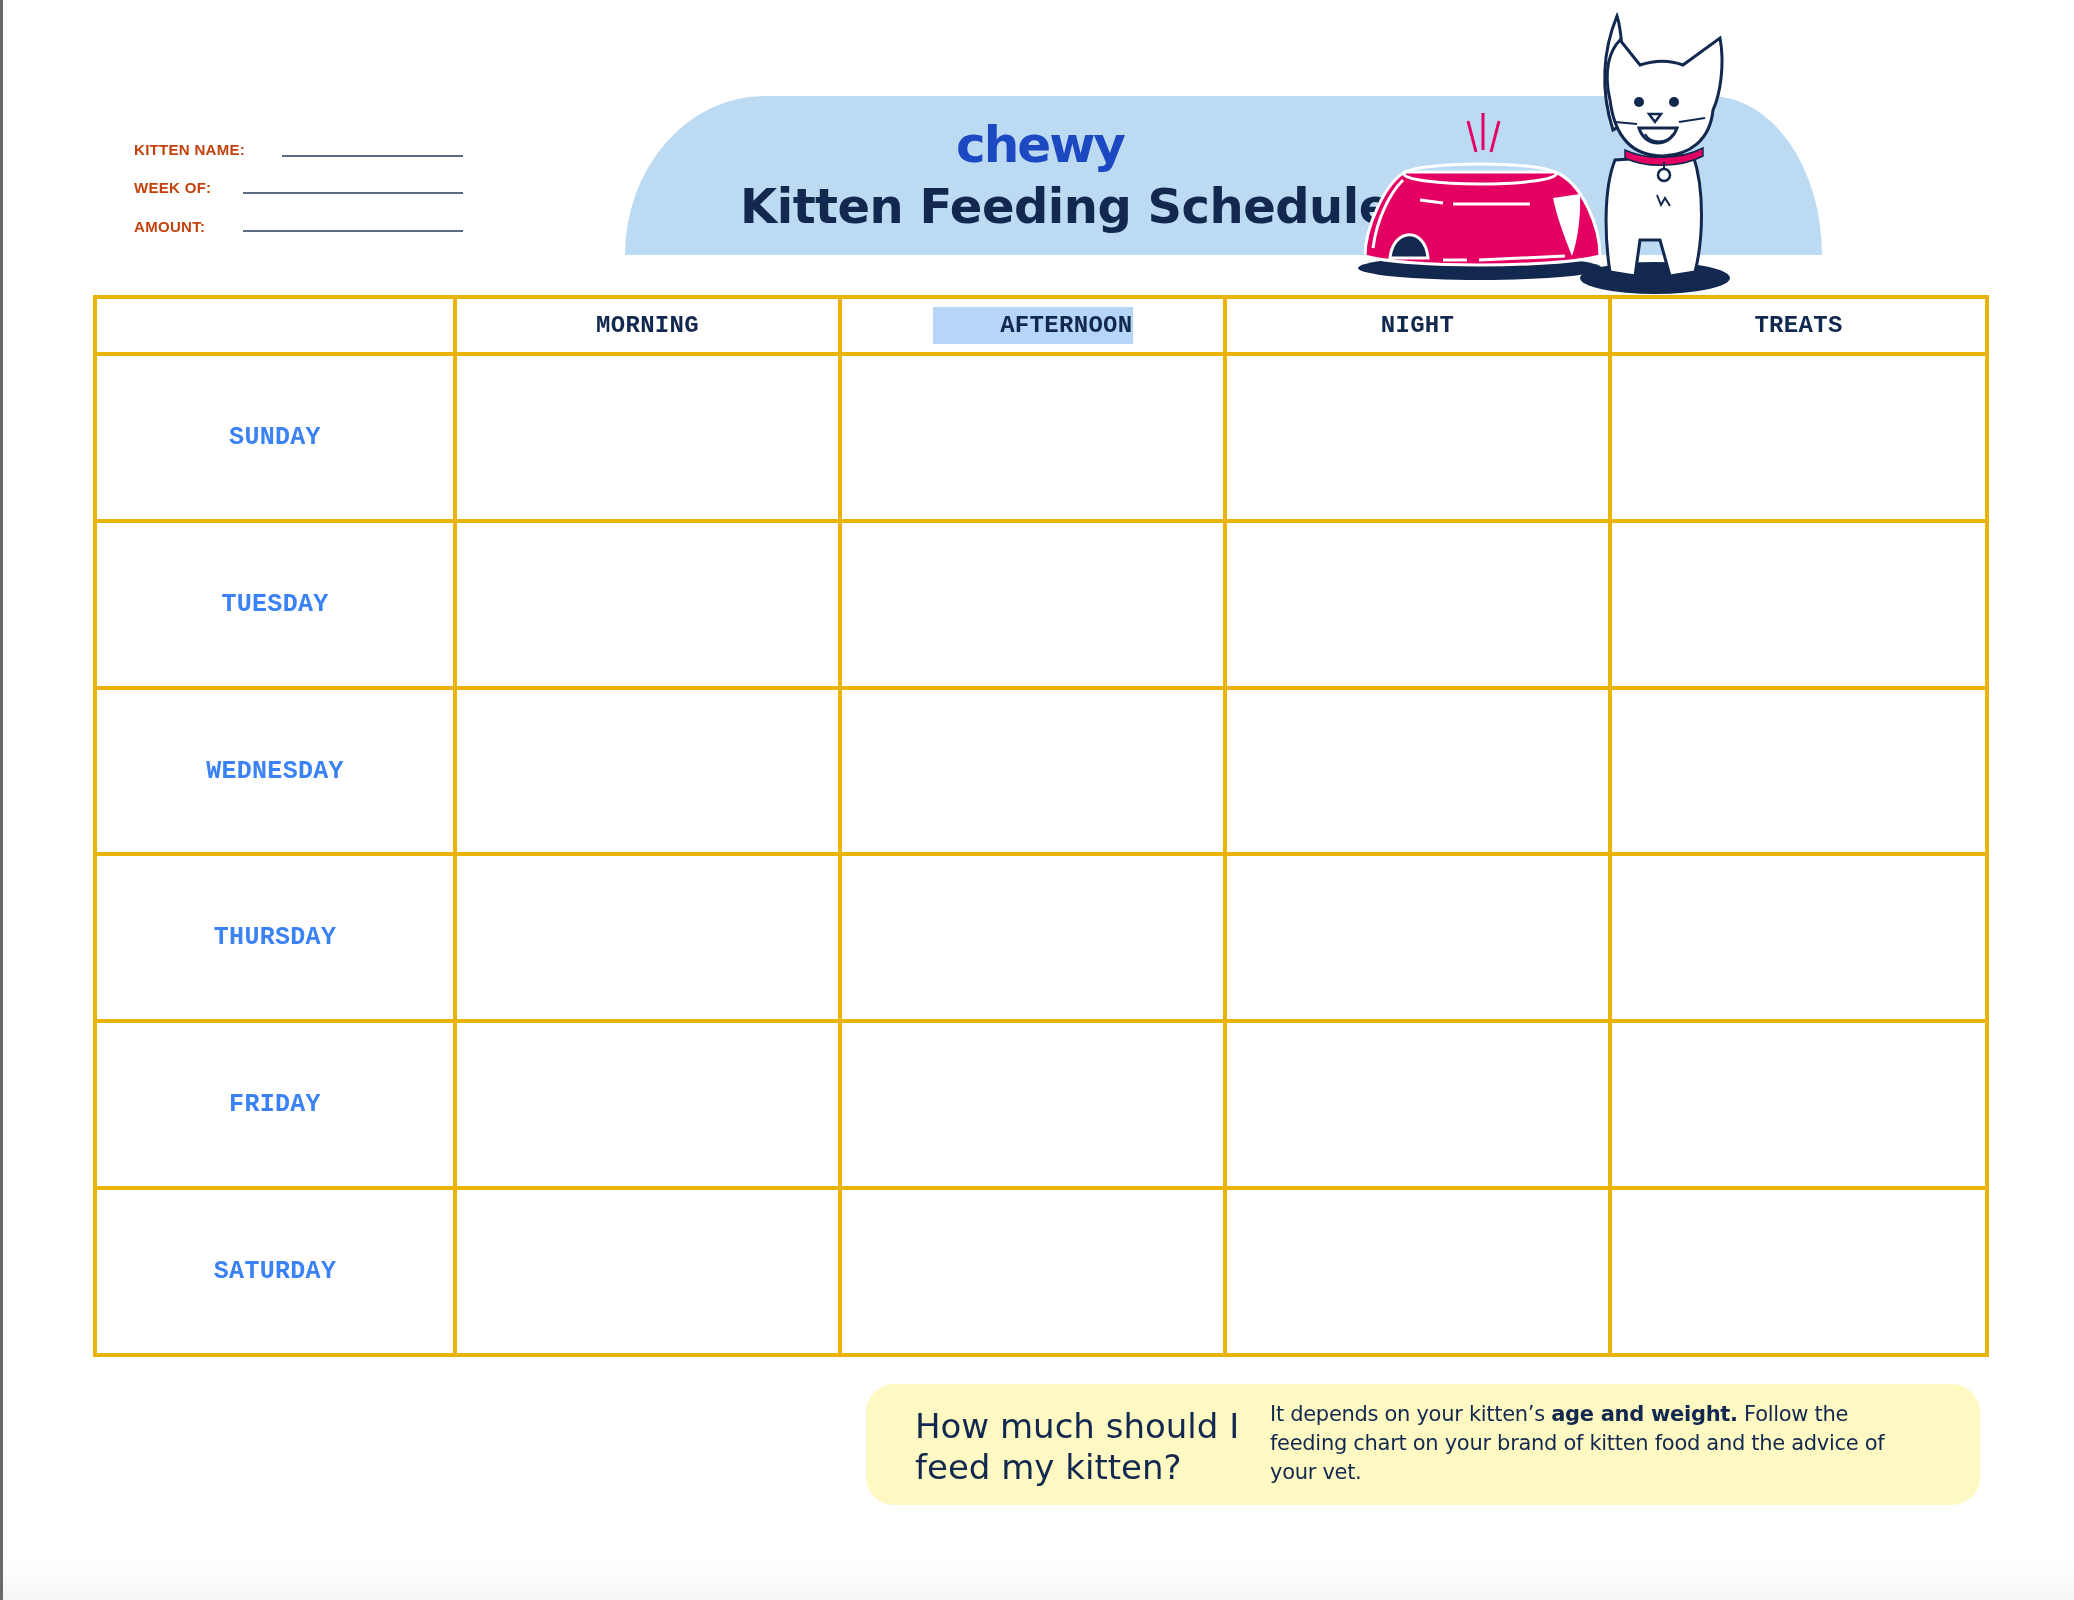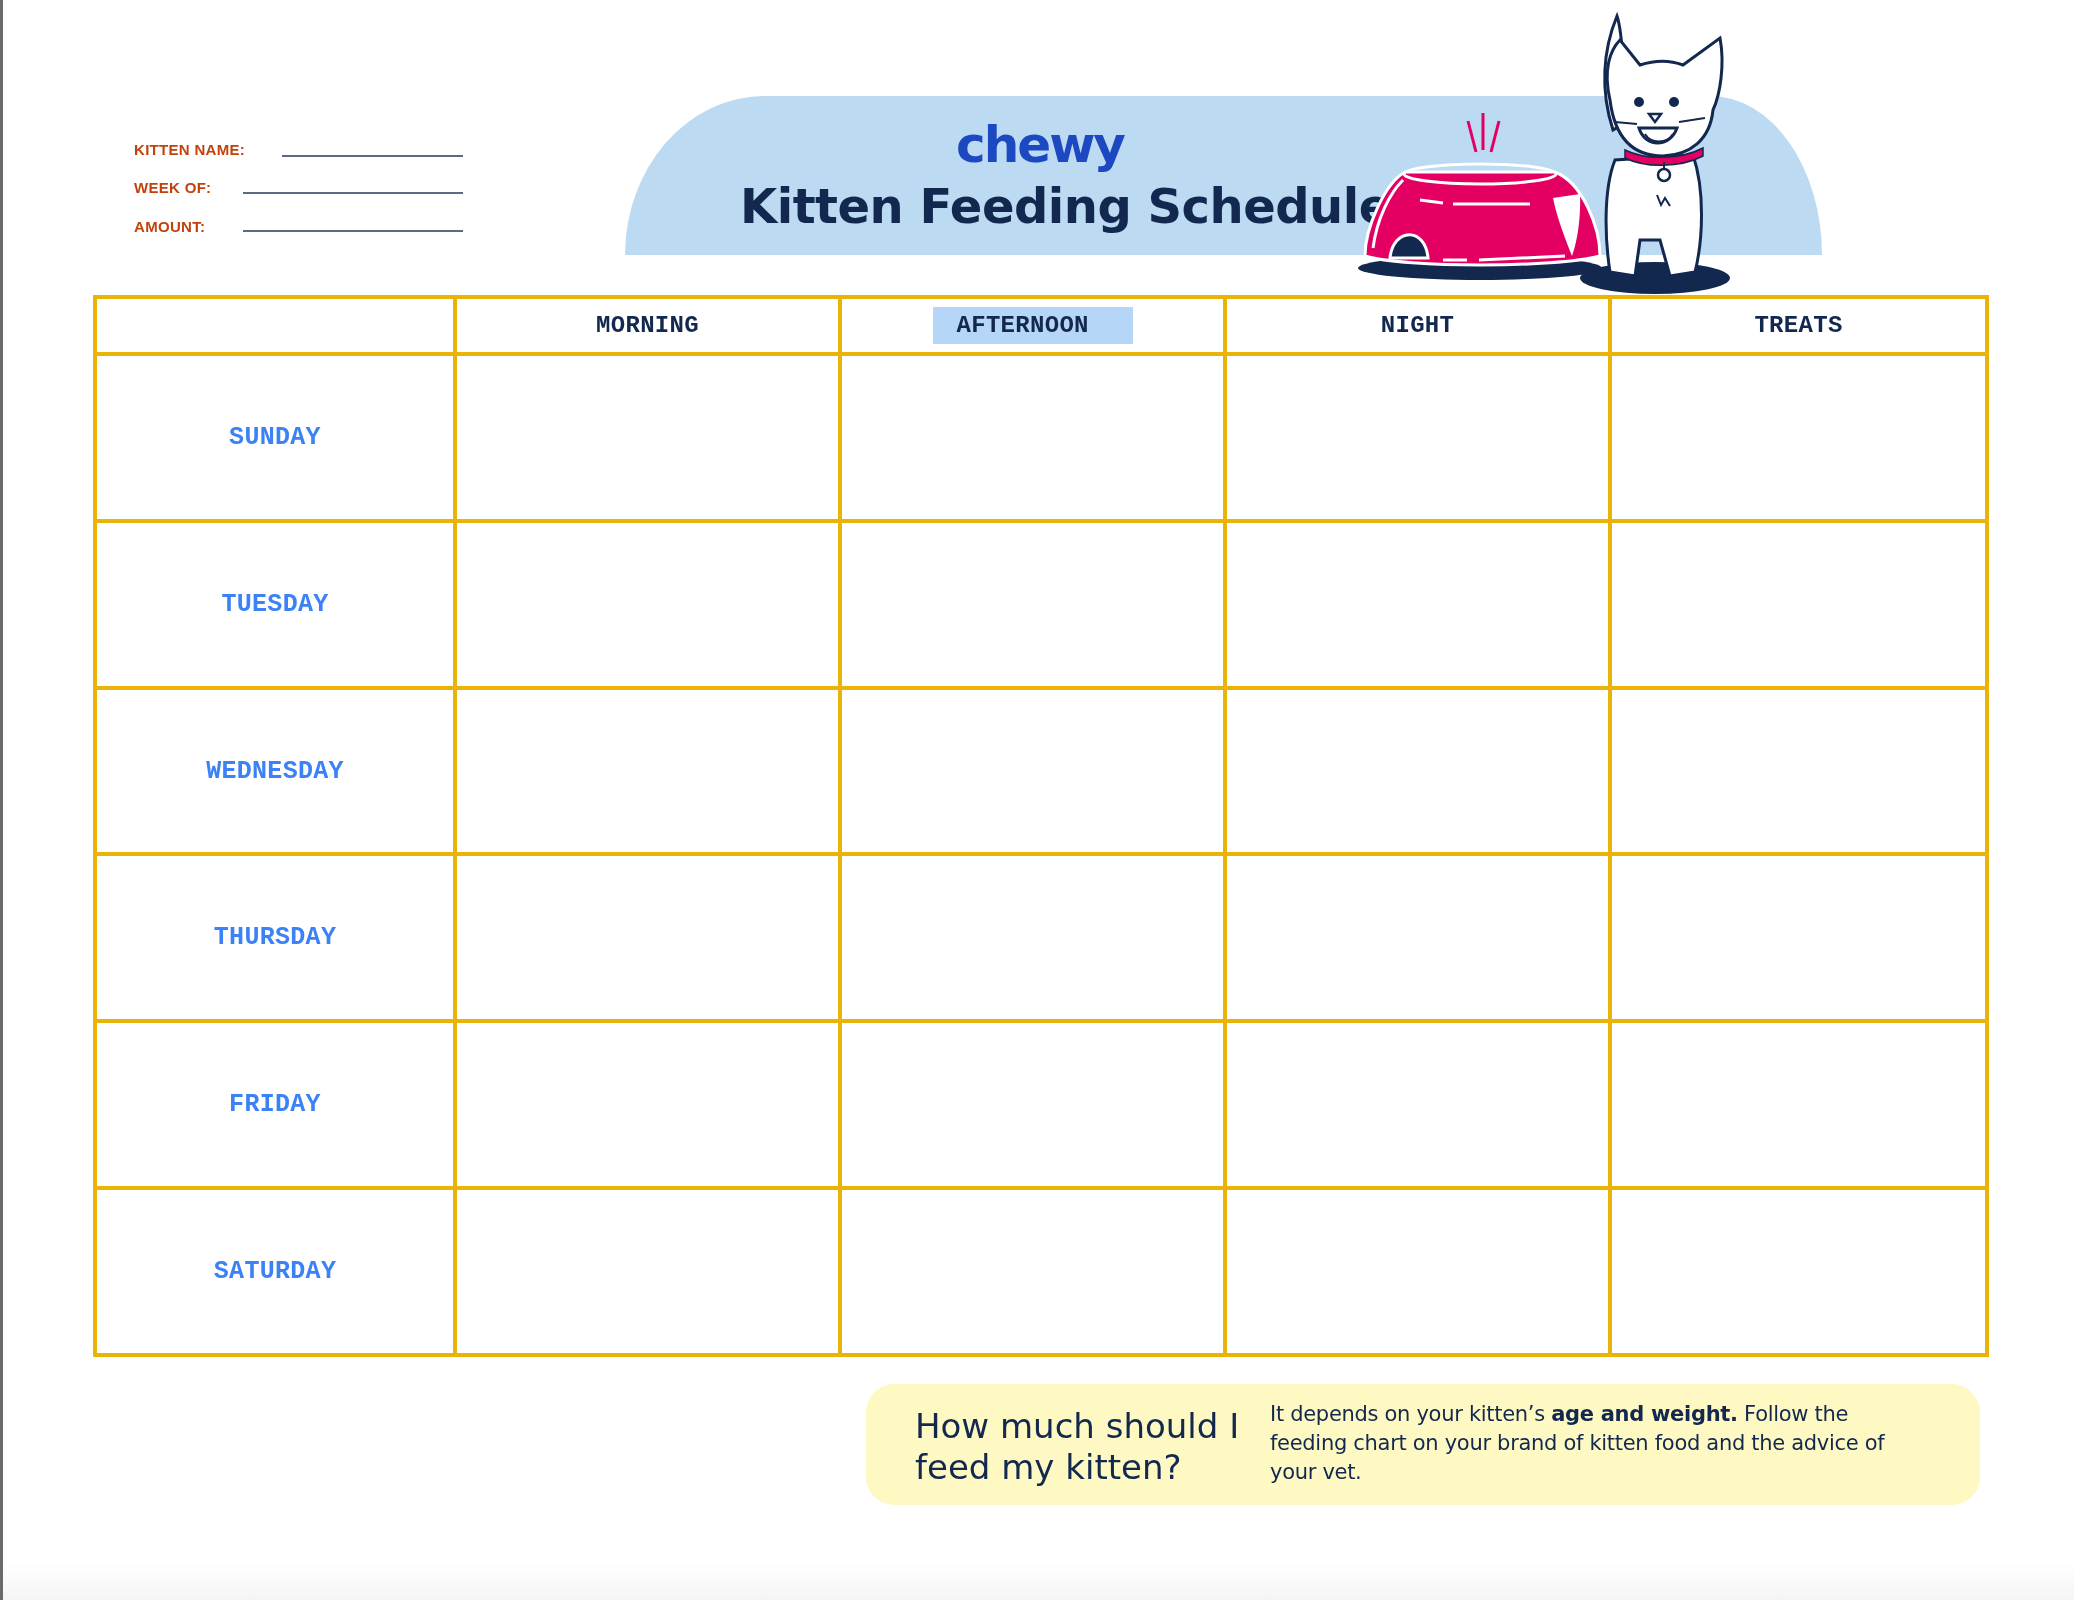--- a/index.html
+++ b/index.html
@@ -57,21 +57,21 @@
   .schedule td, .schedule th {
     border: 4px solid #eab308; padding: 0; text-align: center; vertical-align: middle; font-family: Liberation Mono, monospace;
   }
   .schedule th {
     height: 53px; font-weight: 700; font-size: 24px; color: #12284f; letter-spacing: 0.3px;
   }
   .schedule td { height: 136px; }
   .schedule td.day {
     font-weight: 700; font-size: 25px; color: #3b82f6; letter-spacing: 0.3px;
   }
-  .hl { background: #b6d6f8; padding: 5px 0 5px 24px; display: inline-block; width: 176px; text-align: left; }
+  .hl { background: #b6d6f8; padding: 5px 0 5px 24px; display: inline-block; width: 176px; text-align: right; }
 
   
   .info {
     position: absolute; left: 866px; top: 1384px; width: 1114px; height: 121px;
     background: #fef9c3; border-radius: 28px;
   }
   .info-q {
     position: absolute; left: 49px; top: 22px; width: 340px;
     font-family: "DejaVu Sans", sans-serif; font-size: 34px; font-weight: 500;
     line-height: 41px; color: #12284f;

